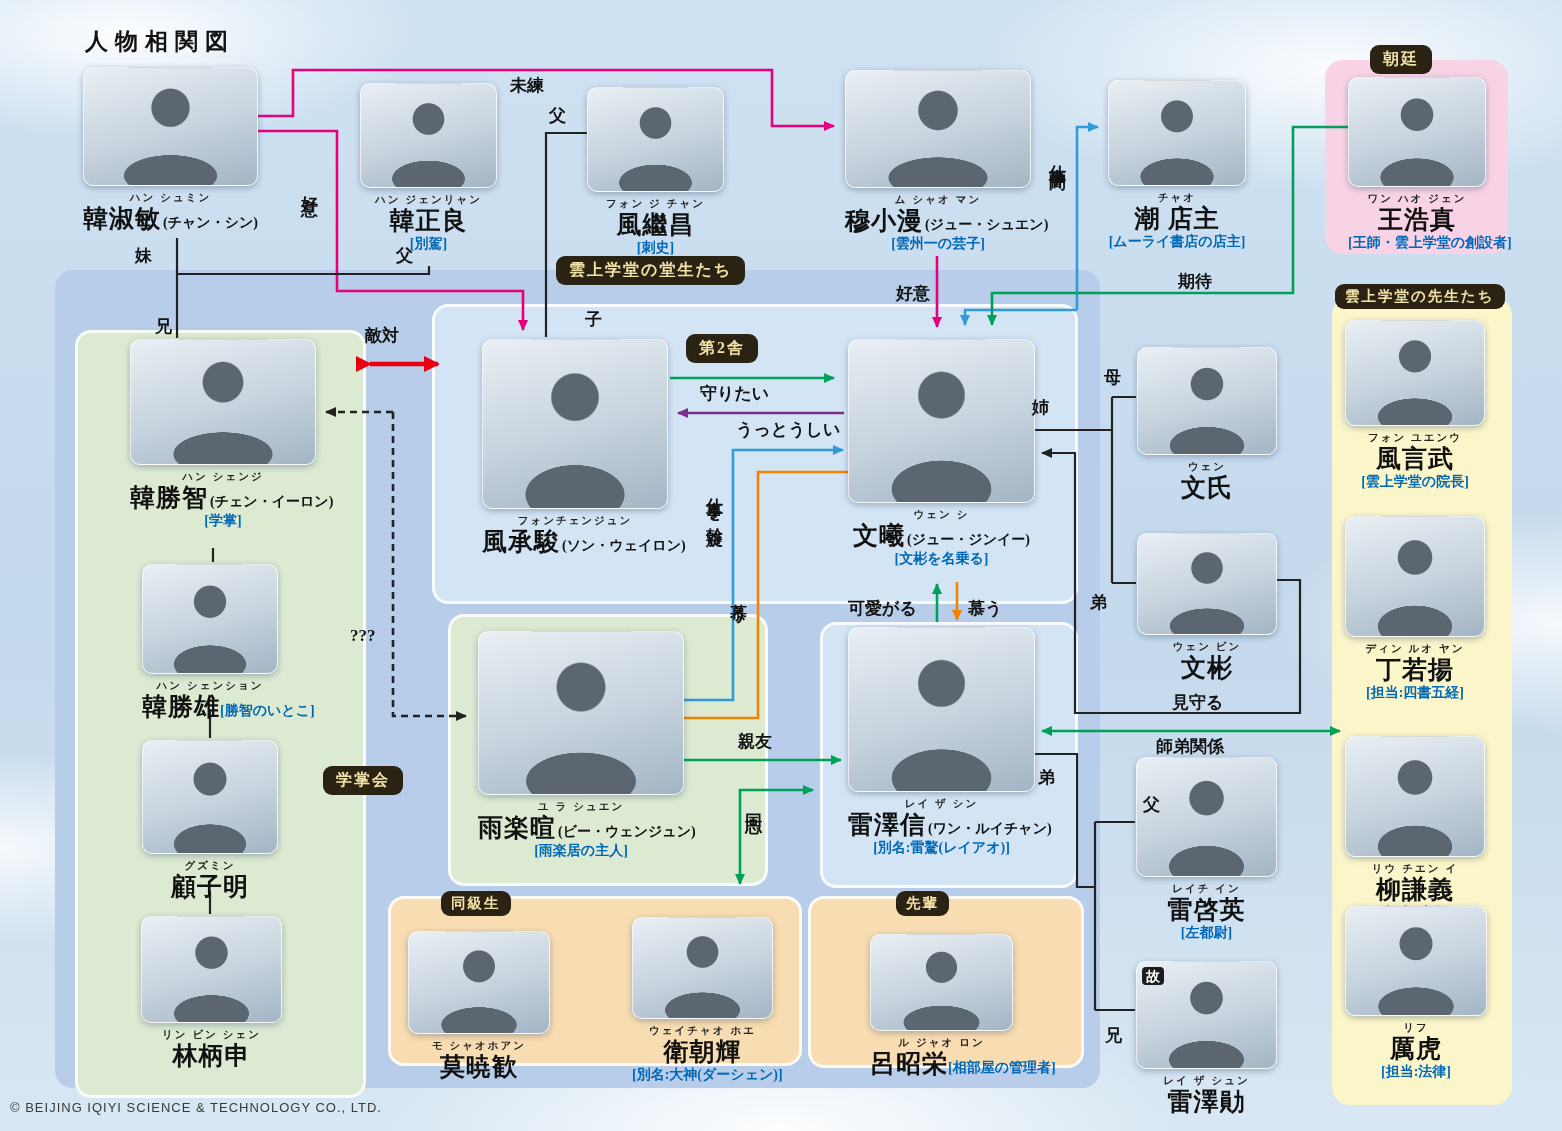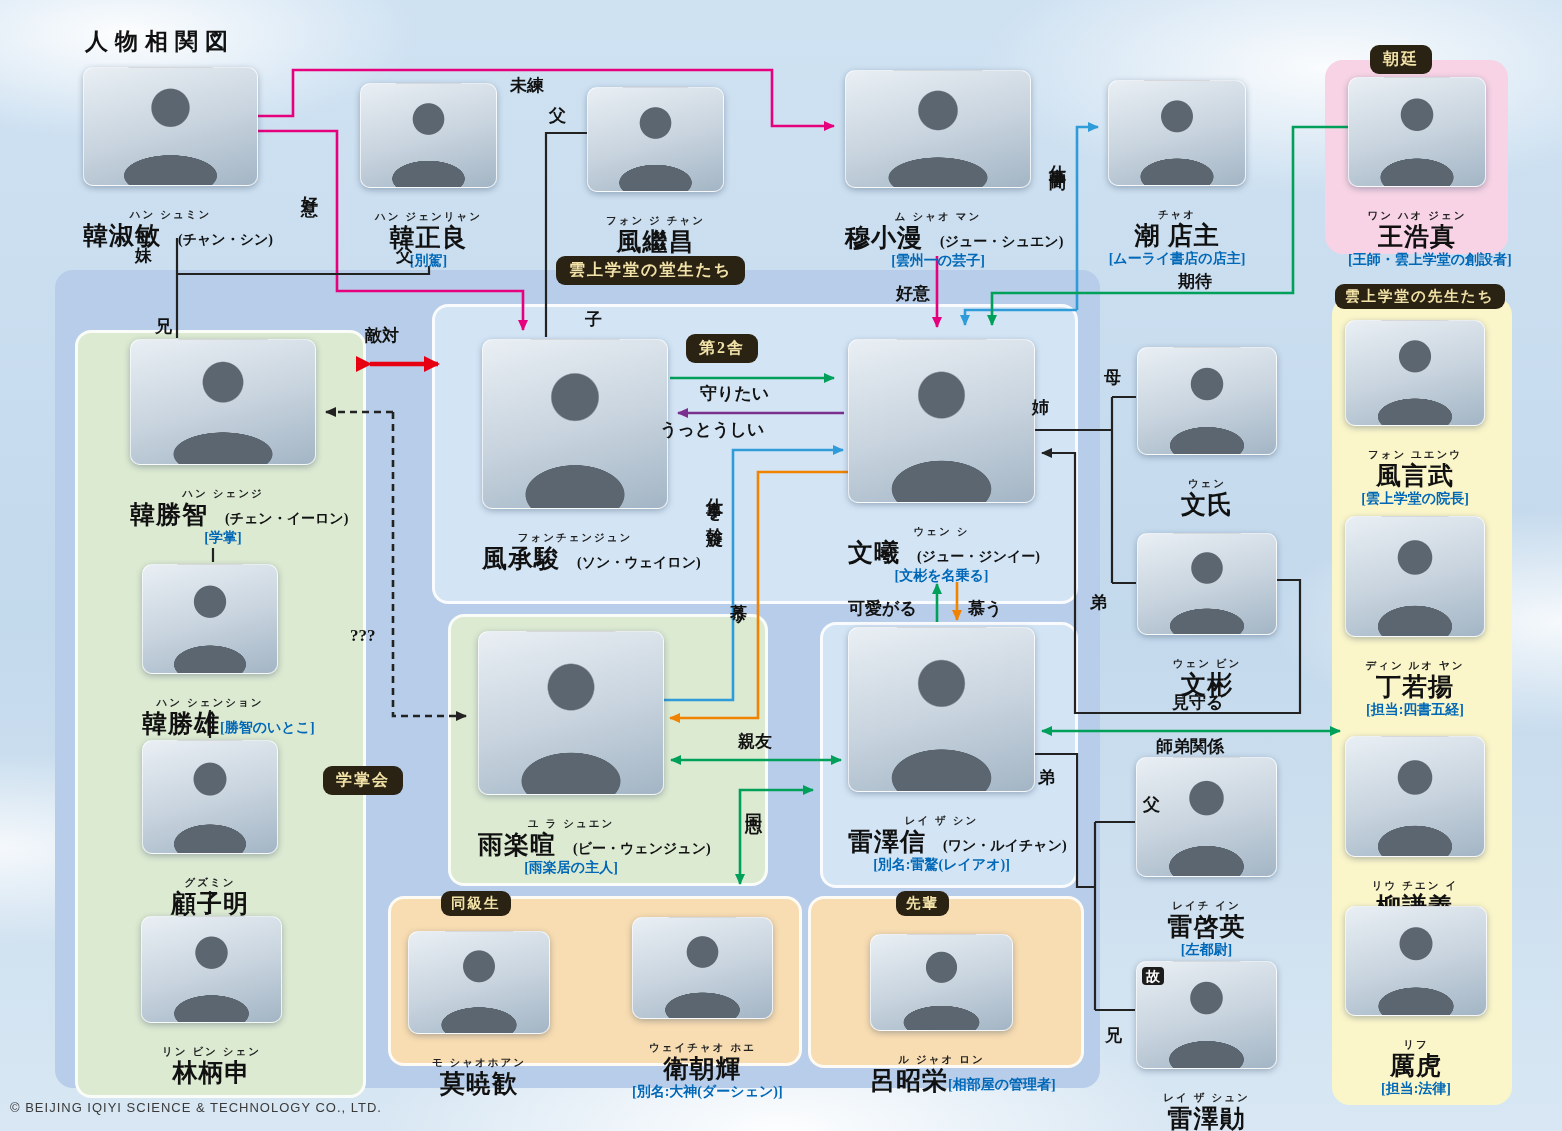--- a/index.html
+++ b/index.html
@@ -34,25 +34,25 @@
   .card{position:absolute;z-index:10;text-align:center;}
   .photo{
     position:relative;margin:0 auto;border-radius:10px;
     border:1px solid rgba(255,255,255,.75);
     box-shadow:0 2px 6px rgba(40,60,90,.35);
     background:
       radial-gradient(circle at 50% 34%, #5c6670 0 16%, rgba(92,102,112,0) 17%),
       radial-gradient(ellipse 46% 30% at 50% 92%, #5c6670 0 58%, rgba(92,102,112,0) 59%),
       linear-gradient(165deg,#e9eff4 0%,#c6d2dd 55%,#a3b5c5 100%);
   }
-  .furi{margin-top:22px;font-size:10.5px;letter-spacing:2px;color:#222;white-space:nowrap;font-weight:bold;}
+  .furi{margin-top:5px;font-size:10.5px;letter-spacing:2px;color:#222;white-space:nowrap;font-weight:bold;}
   .nm{white-space:nowrap;line-height:1.05;margin-top:1px;
       font-family:"Liberation Serif","DejaVu Serif",serif;color:#111;}
   .kanji{font-size:25px;font-weight:bold;letter-spacing:1px;}
-  .actor{font-size:14px;font-weight:bold;margin-left:17px;}
+  .actor{font-size:14px;font-weight:bold;margin-left:2px;}
   .role{margin-top:1px;font-size:14px;font-weight:bold;color:#0068b7;white-space:nowrap;
         font-family:"Liberation Serif","DejaVu Serif",serif;}
   .role-inline{font-size:14px;font-weight:bold;color:#0068b7;}
   .dead{position:absolute;left:5px;top:5px;background:#1c1c1c;color:#fff;font-size:14px;
         font-weight:bold;padding:2px 4px;border-radius:4px;line-height:1;}
   .badge{position:absolute;z-index:12;background:#2a2212;color:#f2e2a8;font-weight:bold;
          font-size:16px;letter-spacing:2px;padding:4px 13px;border-radius:9px;white-space:nowrap;
          font-family:"Liberation Serif","DejaVu Serif",serif;}
   .badge.sm{font-size:14.5px;padding:3px 10px;}
   .rel{position:absolute;z-index:12;font-family:"Liberation Serif","DejaVu Serif",serif;
@@ -143,21 +143,21 @@
 
 <div class="rel" style="left:510px;top:74px">未練</div>
 <div class="rel" style="left:549px;top:104px">父</div>
 <div class="rel" style="left:585px;top:308px">子</div>
 <div class="rel v" style="left:298px;top:183px">好意</div>
 <div class="rel" style="left:135px;top:244px">妹</div>
 <div class="rel" style="left:155px;top:315px">兄</div>
 <div class="rel" style="left:396px;top:244px">父</div>
 <div class="rel" style="left:365px;top:324px">敵対</div>
 <div class="rel" style="left:700px;top:382px">守りたい</div>
-<div class="rel" style="left:660px;top:418px">うっとうしい</div>
+<div class="rel" style="left:736px;top:418px">うっとうしい</div>
 <div class="rel v" style="left:703px;top:485px">仕事を斡旋</div>
 <div class="rel v" style="left:727px;top:590px">慕う</div>
 <div class="rel v" style="left:1046px;top:152px">仕事仲間</div>
 <div class="rel" style="left:896px;top:282px">好意</div>
 <div class="rel" style="left:1178px;top:270px">期待</div>
 <div class="rel" style="left:1104px;top:366px">母</div>
 <div class="rel" style="left:1032px;top:396px">姉</div>
 <div class="rel" style="left:1090px;top:591px">弟</div>
 <div class="rel" style="left:848px;top:597px">可愛がる</div>
 <div class="rel" style="left:968px;top:597px">慕う</div>
@@ -268,21 +268,21 @@
   <div class="furi">グズミン</div>
   <div class="nm"><span class="kanji">顧子明</span></div>
 </div>
 
 <div class="card" style="left:141px;top:916px;width:141px">
   <div class="photo" style="height:105px"></div>
   <div class="furi">リン ビン シェン</div>
   <div class="nm"><span class="kanji">林柄申</span></div>
 </div>
 
-<div class="card" style="left:478px;top:631px;width:186px">
+<div class="card" style="left:478px;top:631px;width:206px">
   <div class="photo" style="height:162px"></div>
   <div class="furi">ユ ラ シュエン</div>
   <div class="nm"><span class="kanji">雨楽暄</span><span class="actor">(ビー・ウェンジュン)</span></div>
   <div class="role">[雨楽居の主人]</div>
 </div>
 
 <div class="card" style="left:848px;top:627px;width:187px">
   <div class="photo" style="height:163px"></div>
   <div class="furi">レイ ザ シン</div>
   <div class="nm"><span class="kanji">雷澤信</span><span class="actor">(ワン・ルイチャン)</span></div>

